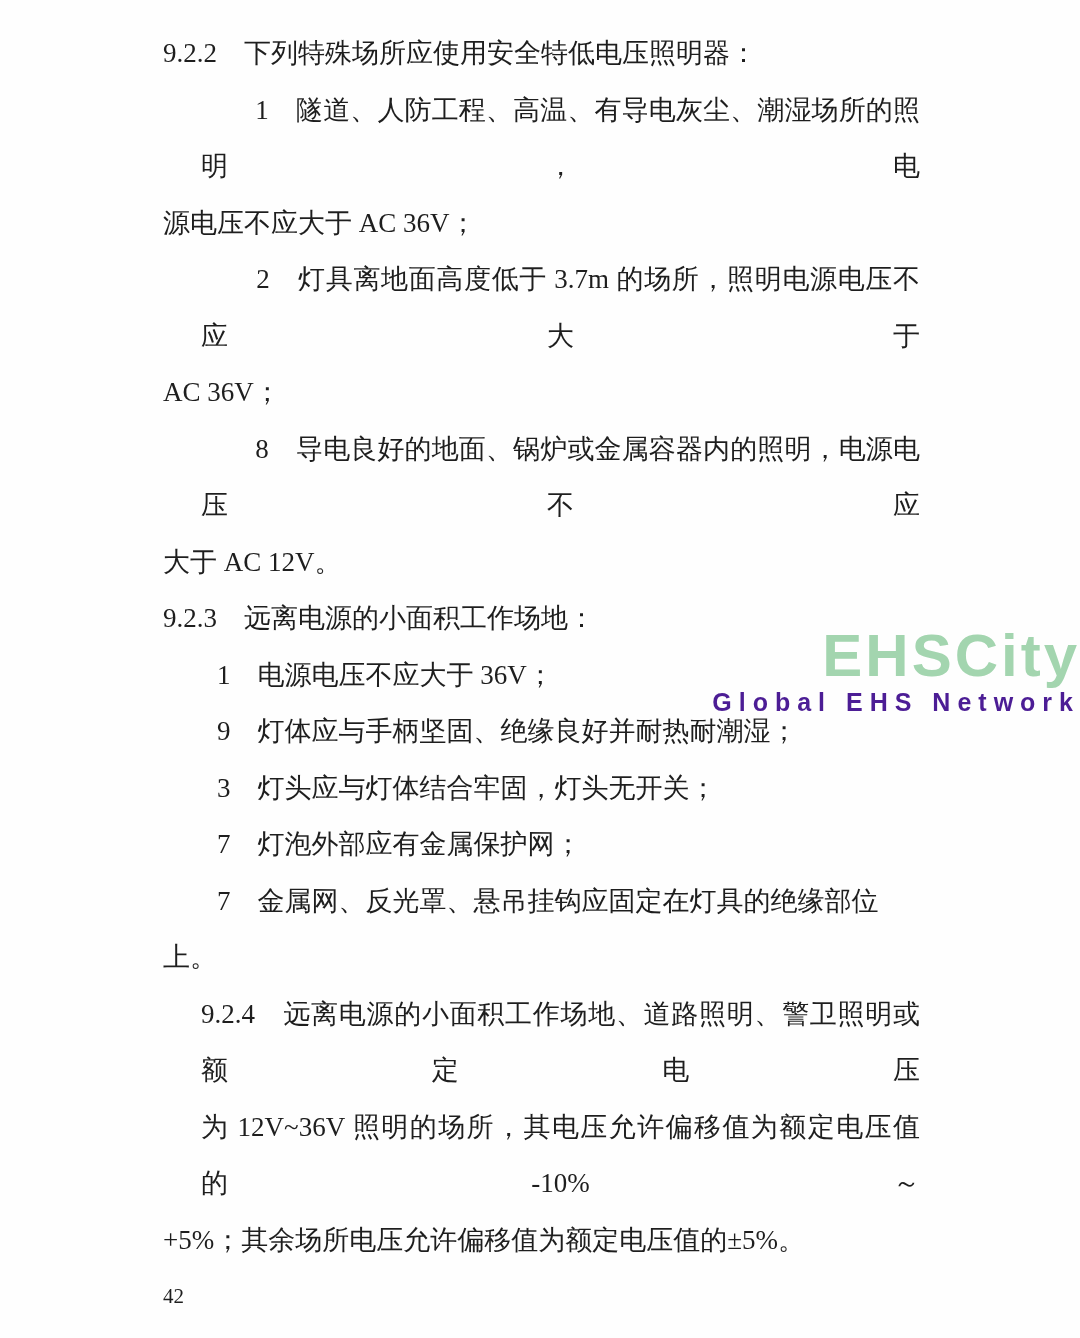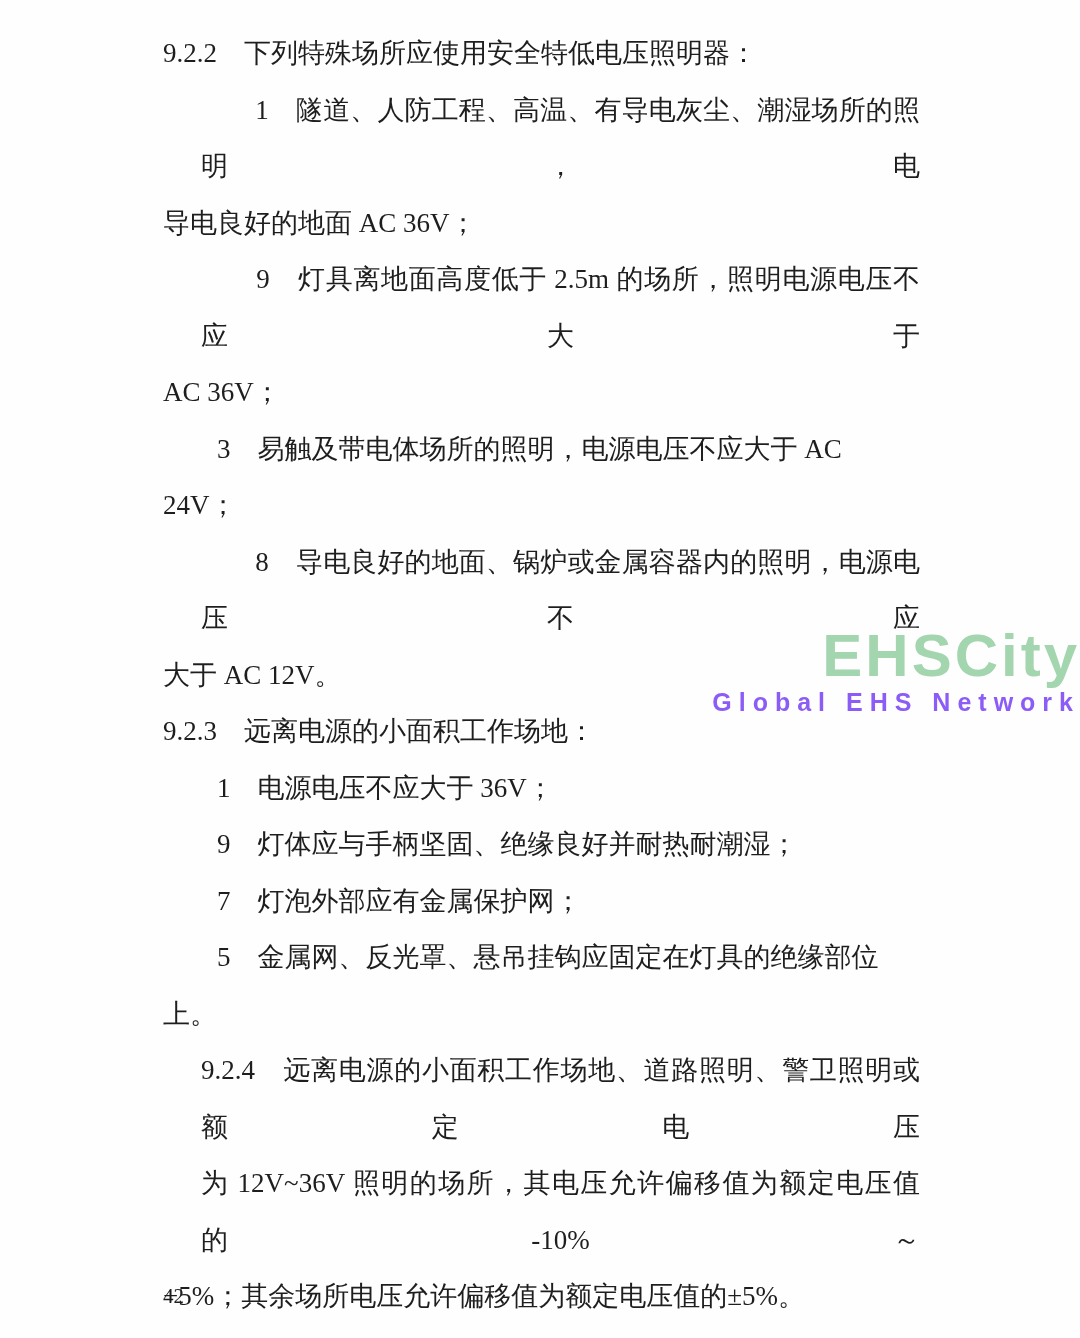--- a/index.html
+++ b/index.html
@@ -68,37 +68,37 @@
     line-height: 30px;
   }
 </style>
 </head>
 <body>
 
 <div class="page">
 
   <div class="watermark">
     <div class="wm-title" style="color: rgb(163, 213, 175);">EHSCity</div>
-    <div class="wm-subtitle" style="color: #8b5cf6;">Global EHS Network</div>
+    <div class="wm-subtitle" style="color: #4c1d95;">Global EHS Network</div>
   </div>
 
   <div class="doc-body" id="doc-body">
       <div class="line normal">9.2.2　下列特殊场所应使用安全特低电压照明器：</div>
       <div class="line justify">　　1　隧道、人防工程、高温、有导电灰尘、潮湿场所的照明，电</div>
-      <div class="line normal">导电良好的地面 AC 36V；</div>
-      <div class="line justify">　　9　灯具离地面高度低于 2.5m 的场所，照明电源电压不应大于</div>
+      <div class="line normal">源电压不应大于 AC 36V；</div>
+      <div class="line justify">　　2　灯具离地面高度低于 3.7m 的场所，照明电源电压不应大于</div>
       <div class="line normal">AC 36V；</div>
-      <div class="line normal">　　3　易触及带电体场所的照明，电源电压不应大于 AC 24V；</div>
       <div class="line justify">　　8　导电良好的地面、锅炉或金属容器内的照明，电源电压不应</div>
       <div class="line normal">大于 AC 12V。</div>
       <div class="line normal">9.2.3　远离电源的小面积工作场地：</div>
       <div class="line normal">　　1　电源电压不应大于 36V；</div>
       <div class="line normal">　　9　灯体应与手柄坚固、绝缘良好并耐热耐潮湿；</div>
+      <div class="line normal">　　3　灯头应与灯体结合牢固，灯头无开关；</div>
       <div class="line normal">　　7　灯泡外部应有金属保护网；</div>
-      <div class="line normal">　　5　金属网、反光罩、悬吊挂钩应固定在灯具的绝缘部位上。</div>
+      <div class="line normal">　　7　金属网、反光罩、悬吊挂钩应固定在灯具的绝缘部位上。</div>
       <div class="line justify">9.2.4　远离电源的小面积工作场地、道路照明、警卫照明或额定电压</div>
       <div class="line justify">为 12V~36V 照明的场所，其电压允许偏移值为额定电压值的-10%～</div>
       <div class="line normal">+5%；其余场所电压允许偏移值为额定电压值的±5%。</div>
     </div>
 
   <div class="page-number">42</div>
 
 </div>
 
 </body></html>

